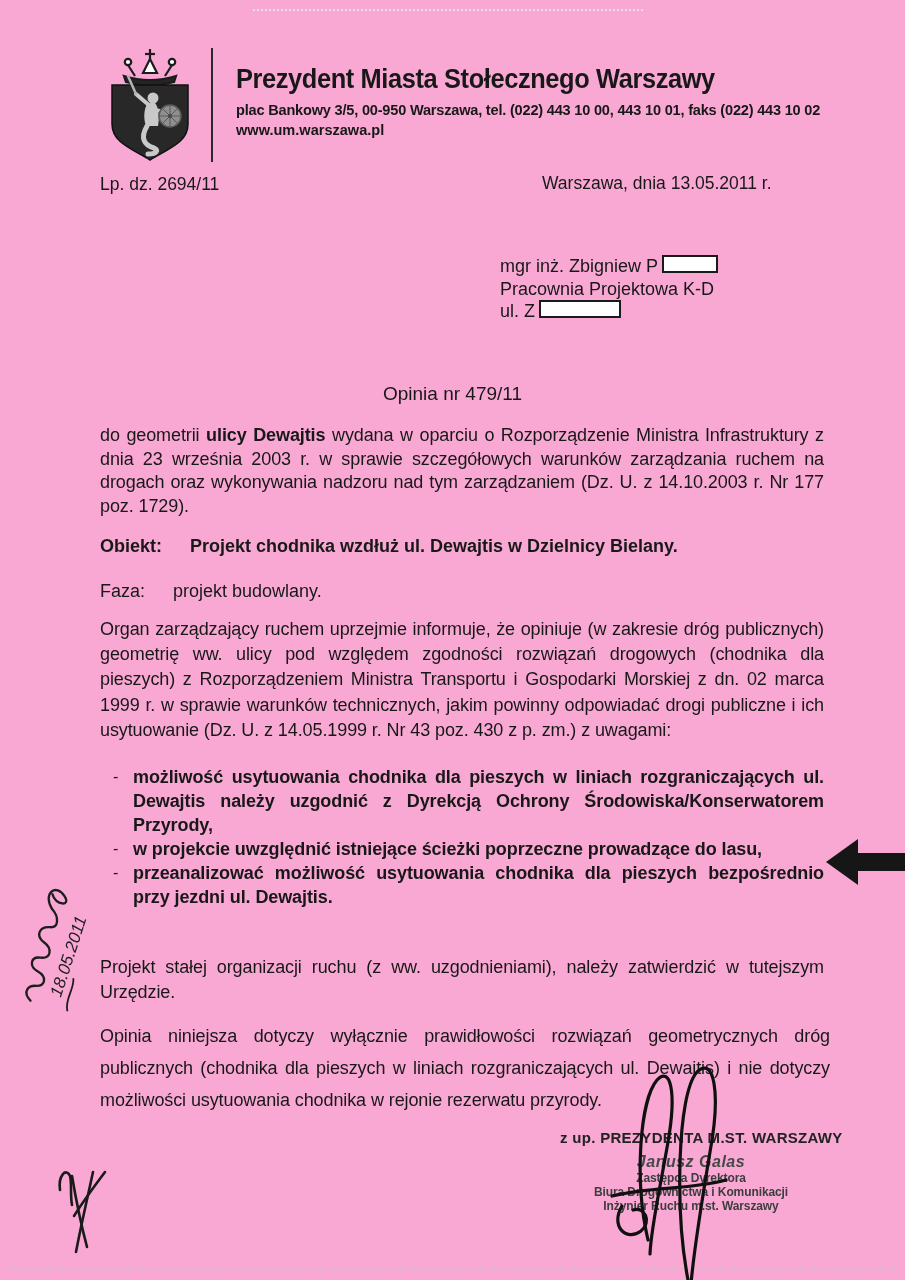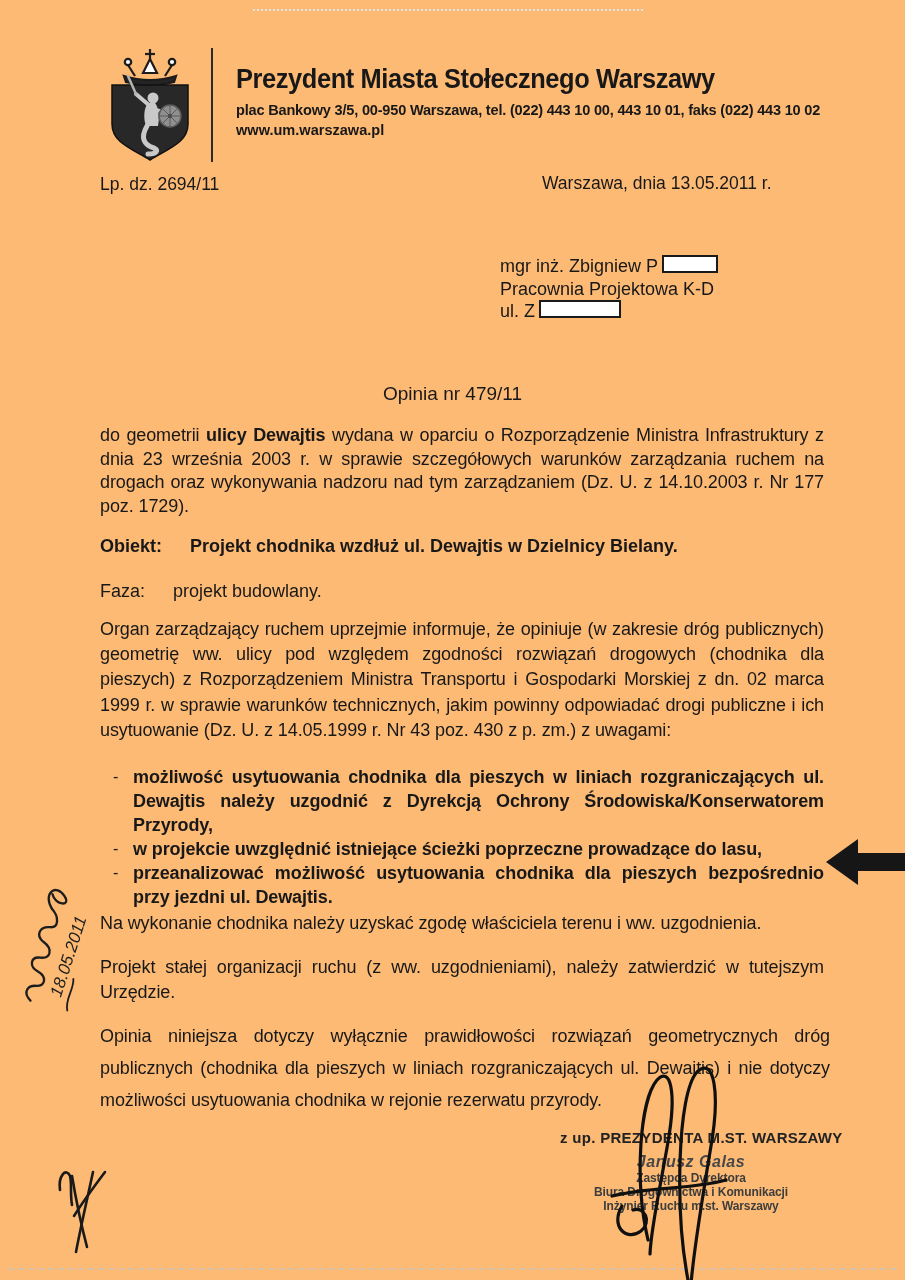--- a/index.html
+++ b/index.html
@@ -1,17 +1,17 @@
 <!DOCTYPE html>
 <html lang="pl"><head>
 <meta charset="utf-8">
 <style>
   html,body{margin:0;padding:0;background:#e8e8e8;}
   .page{
-    position:relative;width:905px;height:1280px;background:#fdba74;
+    position:relative;width:905px;height:1280px;background:#f9a8d4;
     font-family:"Liberation Sans",sans-serif;color:#181818;overflow:hidden;
     margin:0 auto;
   }
   .abs{position:absolute;}
 
   
   .top-dots{left:253px;top:9px;width:390px;border-top:2px dotted #e3e3e3;}
   .bottom-dashes{left:8px;top:1268px;width:888px;border-top:2px dashed #c4c4c4;opacity:.65;}
 
   
@@ -155,21 +155,20 @@
     <div class="bullet-row">
       <div class="bullet-marker">-</div>
       <div class="bullet-text">w projekcie uwzględnić istniejące ścieżki poprzeczne prowadzące do lasu,</div>
     </div>
     <div class="bullet-row">
       <div class="bullet-marker">-</div>
       <div class="bullet-text">przeanalizować możliwość usytuowania chodnika dla pieszych bezpośrednio przy jezdni ul. Dewajtis.</div>
     </div>
   </div>
 
-  <div class="abs para na-wyk">Na wykonanie chodnika należy uzyskać zgodę właściciela terenu i ww. uzgodnienia.</div>
   <div class="abs para just proj-stal">Projekt stałej organizacji ruchu (z ww. uzgodnieniami), należy zatwierdzić w tutejszym Urzędzie.</div>
   <div class="abs para just opin-nin">Opinia niniejsza dotyczy wyłącznie prawidłowości rozwiązań geometrycznych dróg publicznych (chodnika dla pieszych w liniach rozgraniczających ul. Dewajtis) i nie dotyczy możliwości usytuowania chodnika w rejonie rezerwatu przyrody.</div>
 
   <div class="abs authority">z up. PREZYDENTA M.ST. WARSZAWY</div>
   <div class="abs stamp">
     <div class="name">Janusz Galas</div>
     <div class="role">Zastępca Dyrektora</div>
     <div class="role">Biura Drogownictwa i Komunikacji</div>
     <div class="role">Inżynier Ruchu m.st. Warszawy</div>
   </div>

